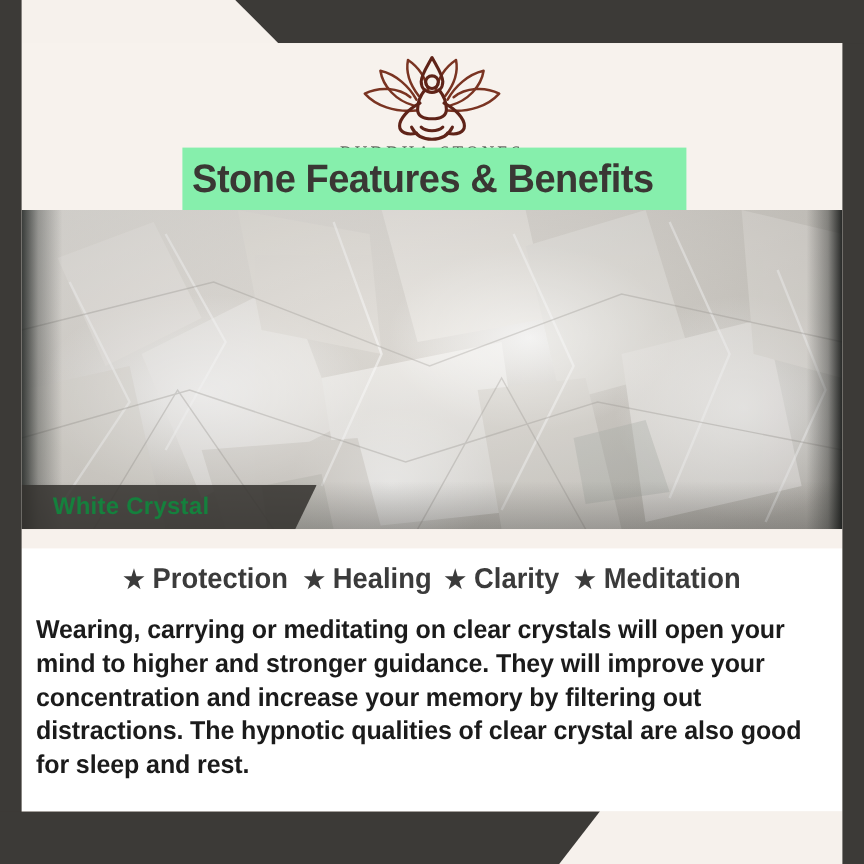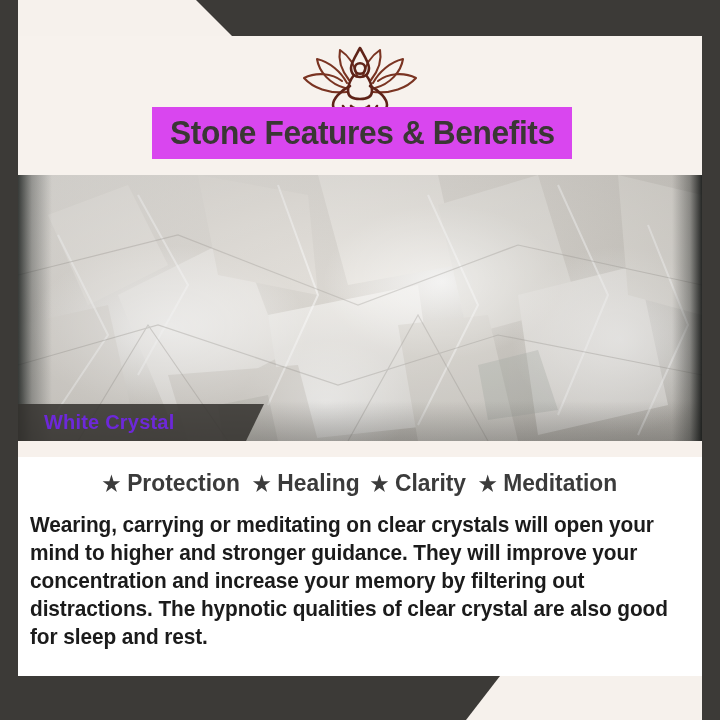--- a/index.html
+++ b/index.html
@@ -43,23 +43,23 @@
     display:flex;flex-direction:column;align-items:center;
   }
   .logo-mark{width:150px;height:74px;display:block;}
   .brand-name{
     margin-top:2px;
     font-family:"Liberation Serif", serif;
     font-size:14.5px;letter-spacing:2.6px;color:#2b2724;
     font-weight:400;
   }
   .title-box{
-    position:absolute;left:152px;top:107px;width:420px;height:52px;
-    background:#d946ef;z-index:4;
-    display:flex;align-items:center;justify-content:center;
+    position:absolute;left:152px;top:123px;width:420px;height:52px;
+    background:#86efac;z-index:4;
+    display:flex;align-items:center;
   }
   .title-text{
     font-family:"Liberation Sans Narrow","Liberation Sans",sans-serif;
     font-weight:bold;font-size:33px;color:#3a3734;
     letter-spacing:-0.4px;white-space:nowrap;
     transform:scaleX(0.96);
   }
 
   
   .photo{
@@ -87,21 +87,21 @@
 
   
   .stone-chip{
     position:absolute;left:18px;top:404px;height:37px;z-index:5;
     background:rgba(52,50,47,.86);
     width:246px;
     clip-path:polygon(0 0, 246px 0, 228px 37px, 0 37px);
     display:flex;align-items:center;
   }
   .stone-chip-label{
-    padding-left:26px;color:#6d28d9;font-weight:bold;font-size:20px;
+    padding-left:26px;color:#15803d;font-weight:bold;font-size:20px;
     letter-spacing:.2px;white-space:nowrap;
   }
 
   
   .cream-strip{
     position:absolute;left:18px;top:441px;width:684px;height:16px;
     background:#f7f1ec;z-index:3;
   }
   .body{
     position:absolute;left:18px;top:457px;width:684px;height:219px;

